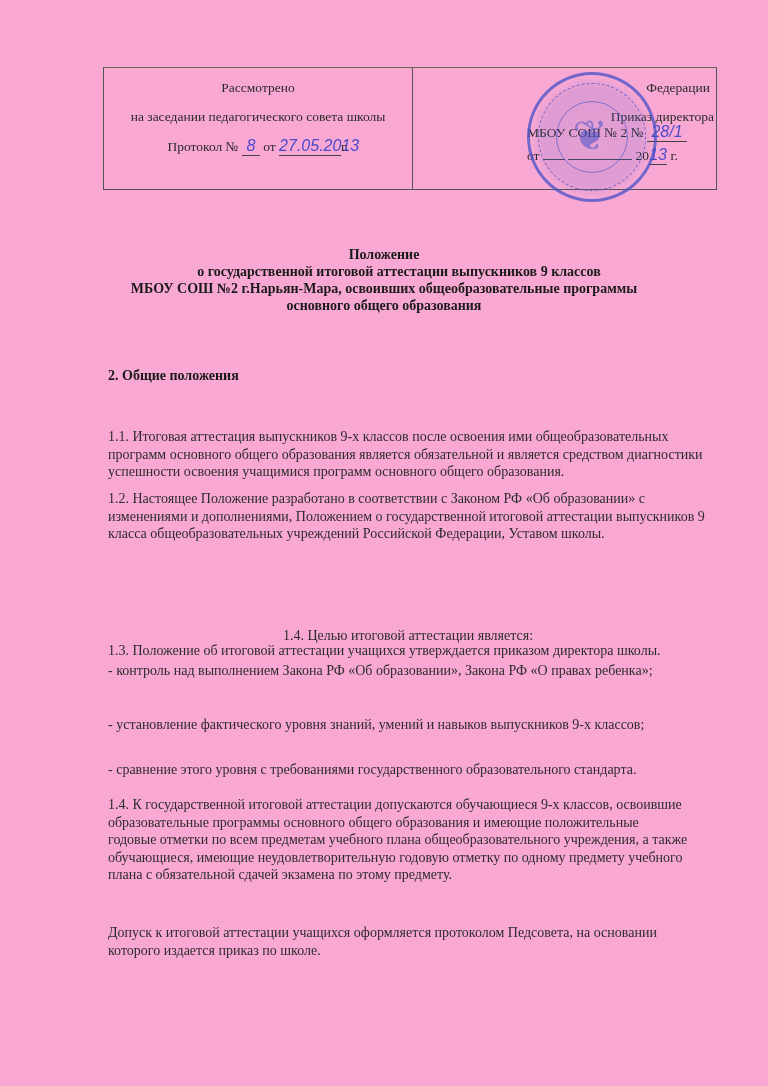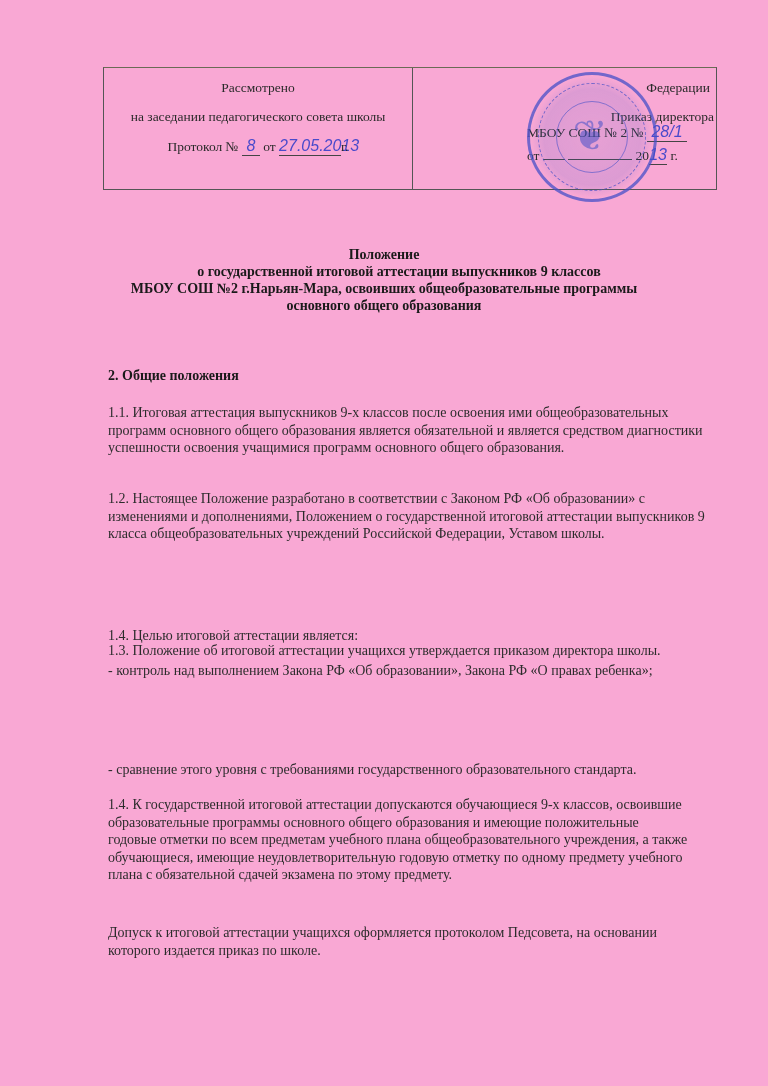--- a/index.html
+++ b/index.html
@@ -75,34 +75,37 @@
   <div class="stamp" title="Муниципальное бюджетное общеобразовательное учреждение «Средняя общеобразовательная школа № 2», ИНН 8301020171"></div>
   <div class="eagle">❦</div>
 
   <div class="title" style="top:246px;">Положение</div>
   <div class="title" style="top:263px;margin-left:15px;">о государственной итоговой аттестации выпускников 9 классов</div>
   <div class="title" style="top:280px;">МБОУ СОШ №2 г.Нарьян-Мара, освоивших общеобразовательные программы</div>
   <div class="title" style="top:297px;">основного общего образования</div>
 
   <div class="h-section" style="top:368px;">2. Общие положения</div>
 
-  <div class="para" style="top:404px;">
+  <div class="para" style="top:428px;">
       <p>1.1. Итоговая аттестация выпускников 9-х классов после освоения ими общеобразовательных программ основного общего образования является обязательной и является средством диагностики успешности освоения учащимися программ основного общего образования.</p>
     </div>
   <div class="para" style="top:490px;">
       <p>1.2. Настоящее Положение разработано в соответствии с Законом РФ «Об образовании» с изменениями и дополнениями, Положением о государственной итоговой аттестации выпускников 9 класса общеобразовательных учреждений Российской Федерации, Уставом школы.</p>
     </div>
   <div class="para" style="top:598px;margin-top:44px;">
       <p>1.3. Положение об итоговой аттестации учащихся утверждается приказом директора школы.</p>
     </div>
-  <div class="para" style="top:627px;">
+  <div class="para" style="top:627px;text-align:center;">
       <p>1.4. Целью итоговой аттестации является:</p>
     </div>
   <div class="para" style="top:662px;width:560px;">
       <p>-  контроль над выполнением Закона РФ «Об образовании», Закона РФ «О правах ребенка»;</p>
+    </div>
+  <div class="para" style="top:716px;width:620px;">
+      <p>- установление фактического уровня знаний, умений и навыков выпускников 9-х классов;</p>
     </div>
   <div class="para" style="top:761px;width:620px;">
       <p>-  сравнение этого уровня с требованиями государственного образовательного стандарта.</p>
     </div>
   <div class="para" style="top:796px;width:580px;">
       <p>1.4. К государственной итоговой аттестации допускаются обучающиеся 9-х классов, освоившие образовательные программы основного общего образования и имеющие положительные годовые отметки по всем предметам учебного плана общеобразовательного учреждения, а также обучающиеся, имеющие неудовлетворительную годовую отметку по одному предмету учебного плана с обязательной сдачей экзамена по этому предмету.</p>
     </div>
   <div class="para" style="top:924px;width:560px;">
       <p>Допуск к итоговой аттестации учащихся оформляется протоколом Педсовета, на основании которого издается приказ по школе.</p>
     </div>

